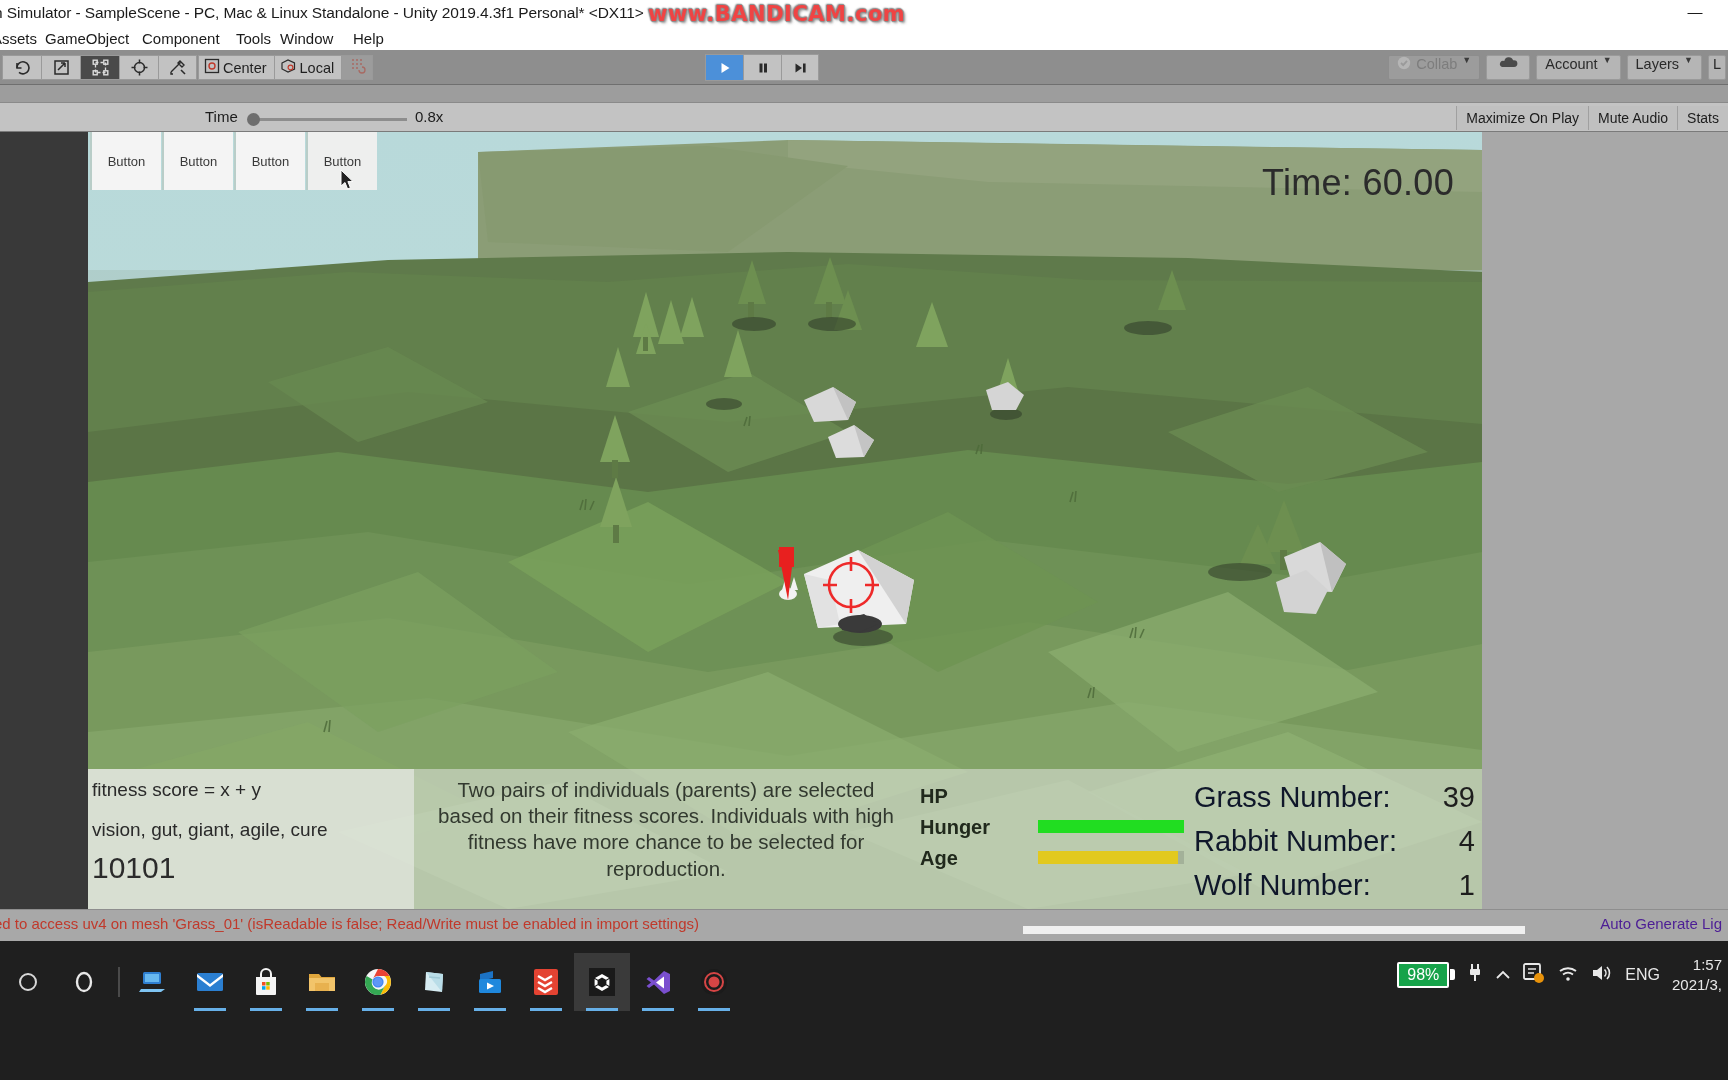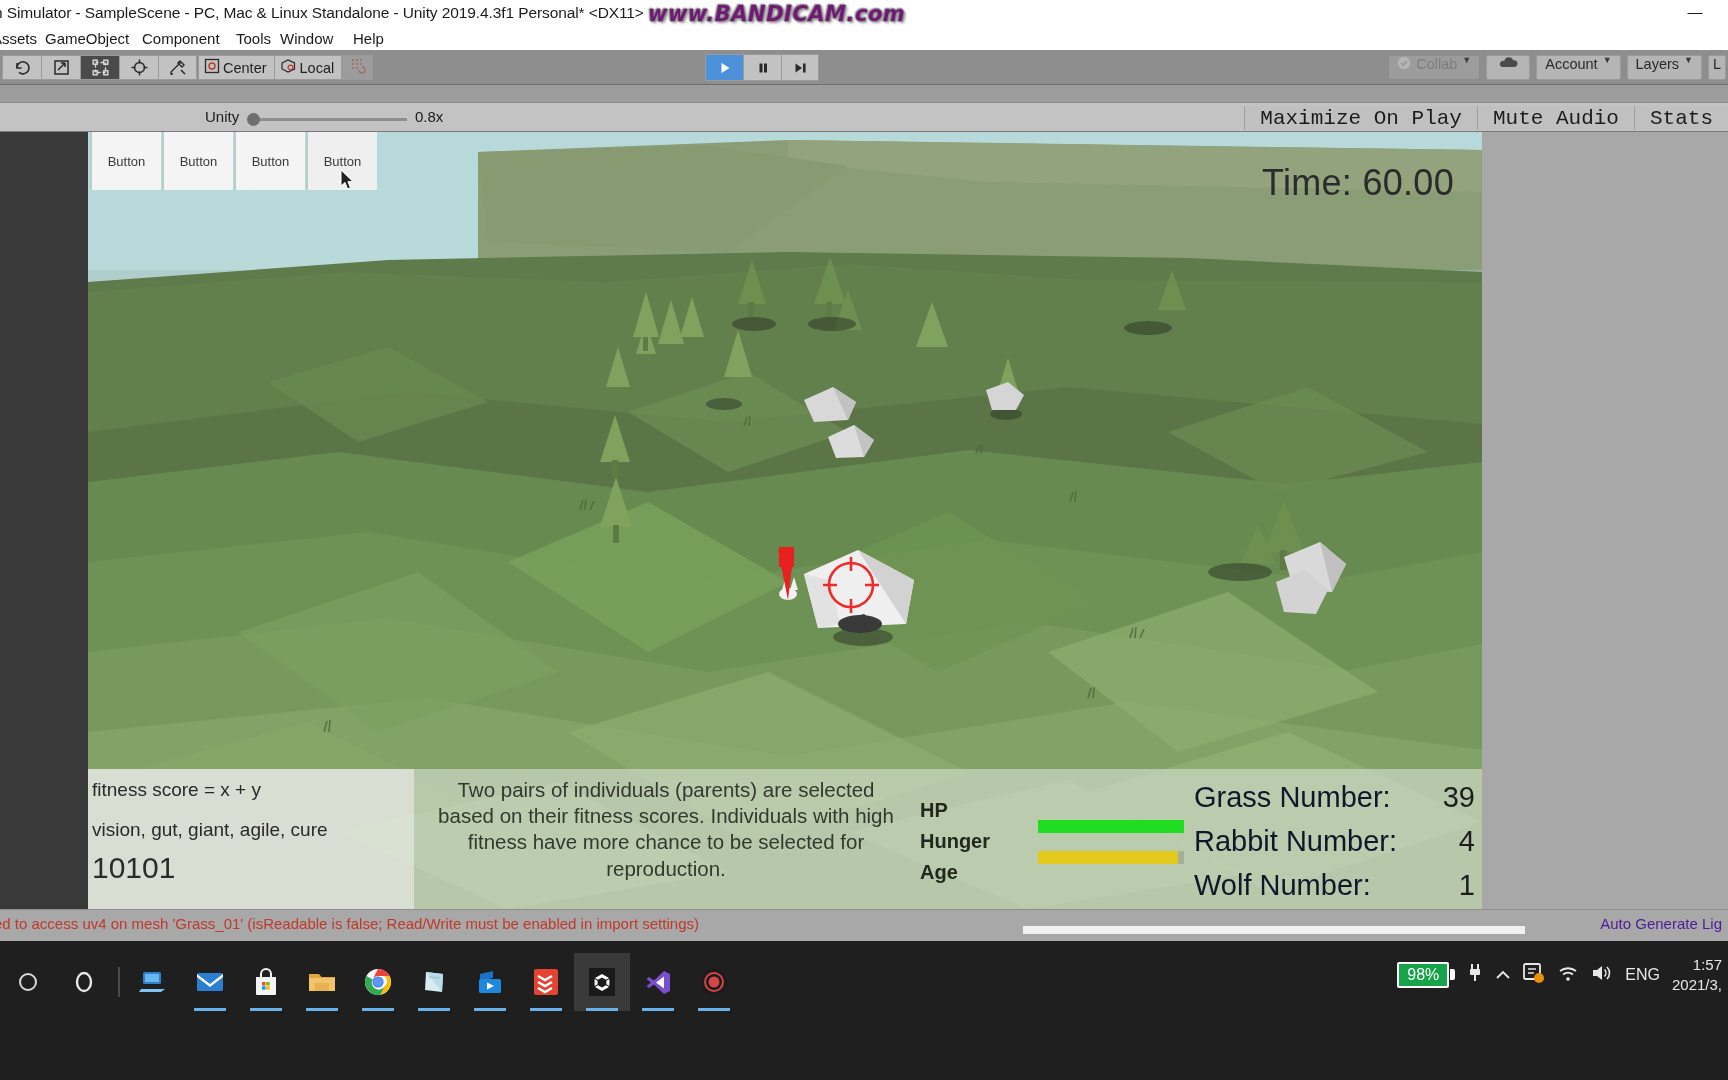--- a/index.html
+++ b/index.html
@@ -25,27 +25,26 @@
     position: absolute; right: 22px; top: 6px;
     width: 22px; height: 14px; color: #1b1b1b; font-size: 15px;
     text-align: center; line-height: 12px;
   }
 
   
   .bandicam {
     position: absolute; left: 648px; top: 2px;
     font-family: "DejaVu Sans", sans-serif;
     font-size: 21px; font-weight: bold; letter-spacing: 0.5px;
-    color: #701a75;
+    color: #ef4444;
     text-shadow:
        1px 0 1px #8e8e8e, -1px 0 1px #8e8e8e,
        0 1px 1px #8e8e8e, 0 -1px 1px #8e8e8e,
        1px 1px 2px #9a9a9a, -1px -1px 2px #9a9a9a,
        2px 2px 3px rgba(120,120,120,.7);
-    font-style: italic;
   }
 
   
   .menubar {
     position: absolute; left: 0; top: 28px; width: 1728px; height: 22px;
     background: #ffffff;
   }
   .menu-item {
     position: absolute; top: 2px;
     font-size: 15px; color: #1b1b1b; white-space: nowrap;
@@ -125,23 +124,23 @@
   .scale-track {
     position: absolute; left: 252px; top: 15px; width: 155px; height: 3px; background: #8d8d8d;
   }
   .scale-knob {
     position: absolute; left: 247px; top: 10px; width: 13px; height: 13px;
     border-radius: 50%; background: #6e6e6e;
   }
   .scale-value { position: absolute; left: 415px; top: 5px; font-size: 15px; color: #1c1c1c; }
   .gv-right { position: absolute; right: 0; top: 3px; display: flex; }
   .gv-tab {
-    height: 24px; padding: 0 15px; background: #c0c0c0;
+    height: 24px; padding: 0 9px; background: #c0c0c0;
     border-left: 1px solid #a0a0a0;
-    display: flex; align-items: center; font-size: 21px; color: #1c1c1c; white-space: nowrap; font-family: Liberation Mono, monospace;
+    display: flex; align-items: center; font-size: 14px; color: #1c1c1c; white-space: nowrap;
   }
 
   
   .gameview {
     position: absolute; left: 88px; top: 132px; width: 1394px; height: 777px;
     overflow: hidden;
     background: #b6d8d8;
     text-align: center;
   }
   .gv-left-dark {
@@ -172,21 +171,21 @@
   .fitness-code {
     position: absolute; left: 4px; top: 82px; font-size: 30px; color: #2b2b2b; white-space: nowrap;
   }
   .desc-text {
     position: absolute; left: 342px; top: 8px; width: 472px;
     font-size: 20.5px; line-height: 1.28; color: #32392f;
   }
   .stat-rows { position: absolute; left: 832px; top: 14px; }
   .stat-row { position: relative; height: 31px; }
   .stat-name {
-    position: absolute; left: 0; top: 16px; font-size: 20px; font-weight: bold; color: #20291c;
+    position: absolute; left: 0; top: 2px; font-size: 20px; font-weight: bold; color: #20291c;
     white-space: nowrap;
   }
   .stat-bar-bg {
     position: absolute; left: 118px; top: 6px; width: 146px; height: 13px;
     background: rgba(120,130,115,0.35);
   }
   .stat-bar-fill { position: absolute; left: 0; top: 0; height: 100%; }
 
   .counters { position: absolute; left: 1106px; top: 12px; width: 285px; }
   .counter-row { position: relative; height: 44px; }
@@ -398,21 +397,21 @@
       </div>
     </div>
   </div>
 
   <div class="gameviewbar">
     <div class="gv-strip">
       <div class="res-dropdown">
         <span>1920x1080</span>
         <span class="caret-big"></span>
       </div>
-      <div class="scale-label">Unity</div>
+      <div class="scale-label">Time</div>
       <div class="scale-track"></div>
       <div class="scale-knob"></div>
       <div class="scale-value">0.8x</div>
       <div class="gv-right">
         <div class="gv-tab">Maximize On Play</div>
         <div class="gv-tab">Mute Audio</div>
         <div class="gv-tab">Stats</div>
       </div>
     </div>
   </div>

